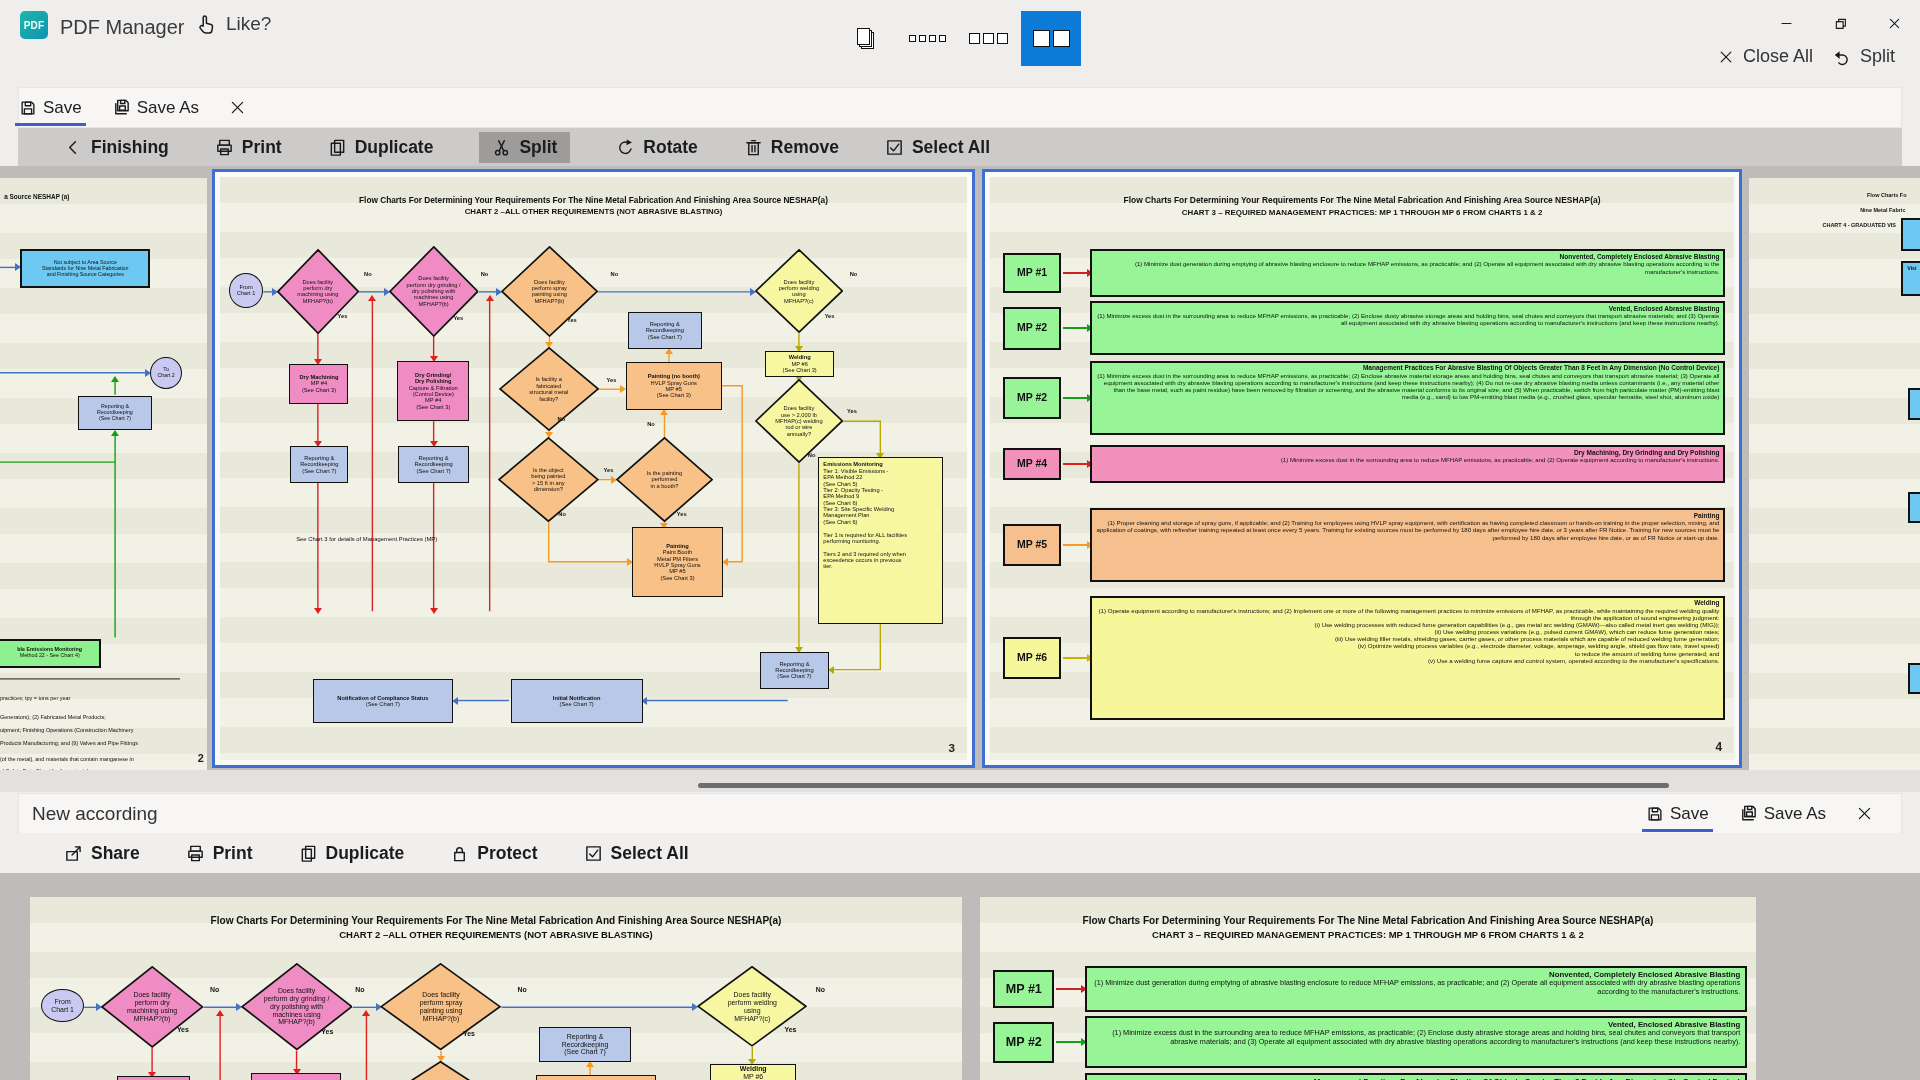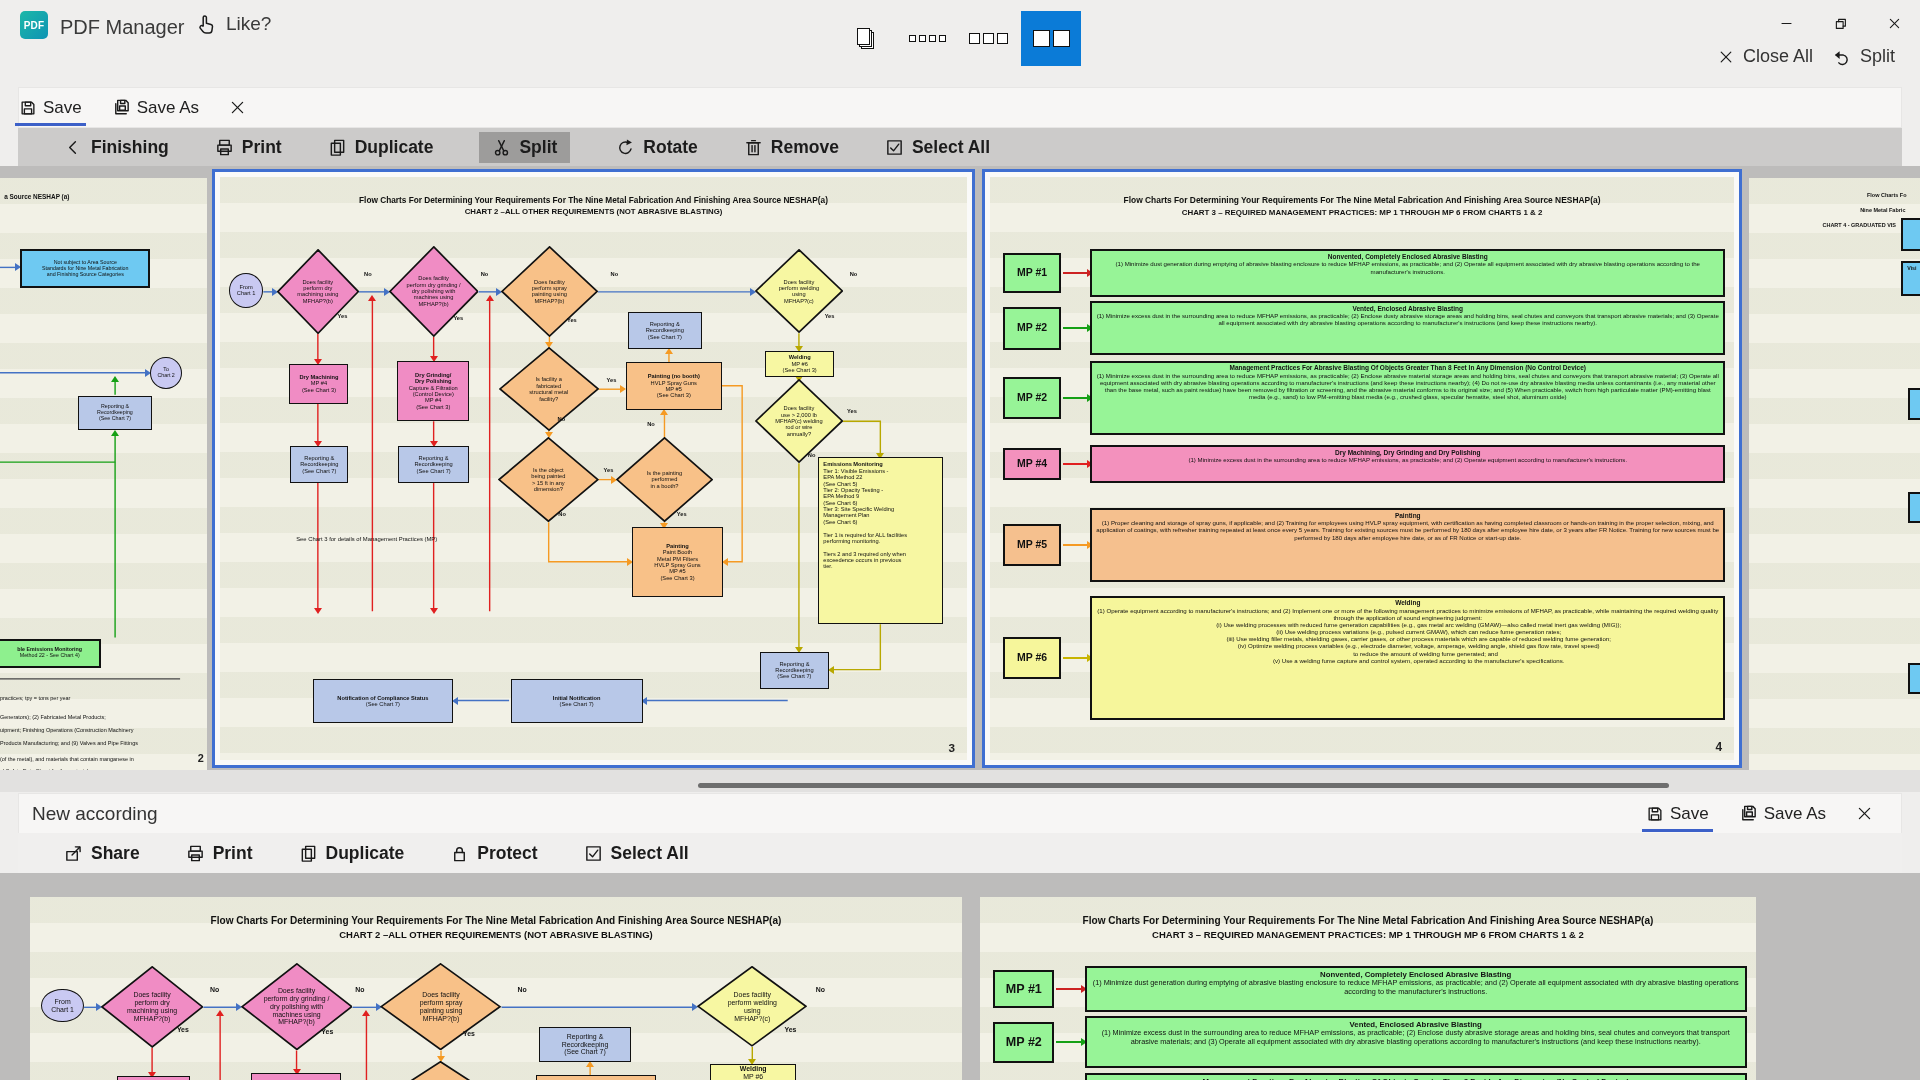--- a/index.html
+++ b/index.html
@@ -51,21 +51,21 @@
 .node-circle{border:1.5px solid #111;border-radius:50%}
 .node.aleft{align-items:flex-start;justify-content:flex-start;text-align:left;padding:3px 4px}
 .node.aleft .nhead{align-self:center}
 .edges{position:absolute;left:0;top:0;width:100%;height:100%;overflow:visible}
 .ah{position:absolute;width:0;height:0;transform:translate(-50%,-50%)}
 .fl-lbl{position:absolute;transform:translate(-50%,-50%);font-weight:bold;font-size:.95em;white-space:nowrap}
 .fl-txt{position:absolute;white-space:nowrap;font-size:.98em}
 .pgnum{position:absolute;right:1.6%;bottom:1%;font-weight:bold;font-size:1.95em;color:#222}
 
 .mp-label{position:absolute;border:2px solid #111;display:flex;align-items:center;justify-content:center;font-weight:bold;font-size:1.72em}
-.mp-box{position:absolute;border:2px solid #111;padding:.25em .6em;overflow:hidden;line-height:1.17;text-align:center}
+.mp-box{position:absolute;border:2px solid #111;padding:.25em .6em;overflow:hidden;line-height:1.17;text-align:right}
 .mp-box .h{font-weight:bold;font-size:1.07em}
 .mp-box .it{padding-left:3.6em;white-space:pre-wrap}
 .mp-arrow{position:absolute;height:2px}
 .scrollthumb{position:absolute;background:#6e6e6e;border-radius:3px}
 </style>
 </head>
 <body>
 
 <div class="pdflogo">
     <span>PDF</span>

